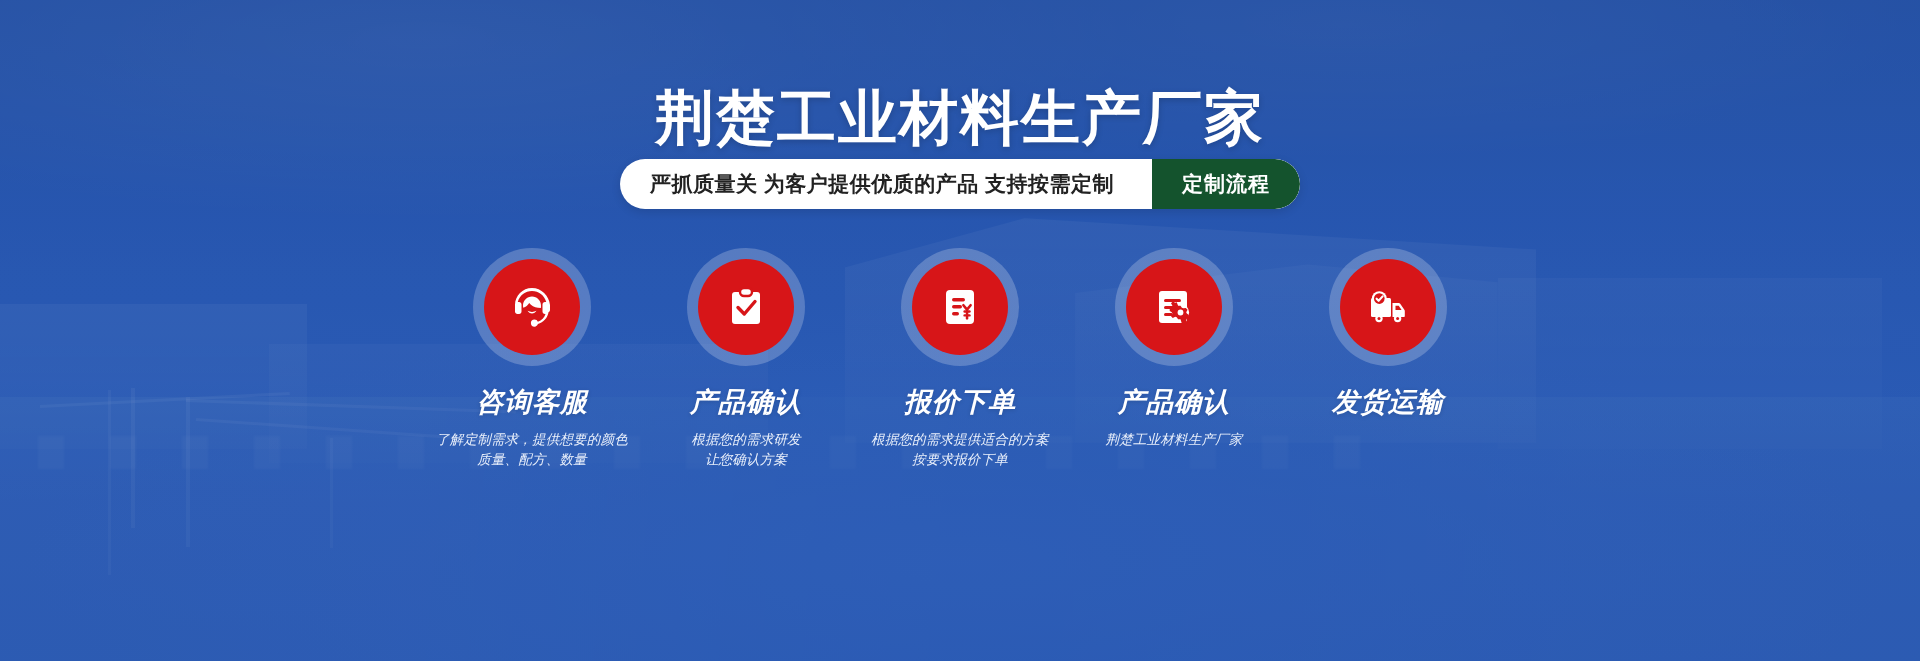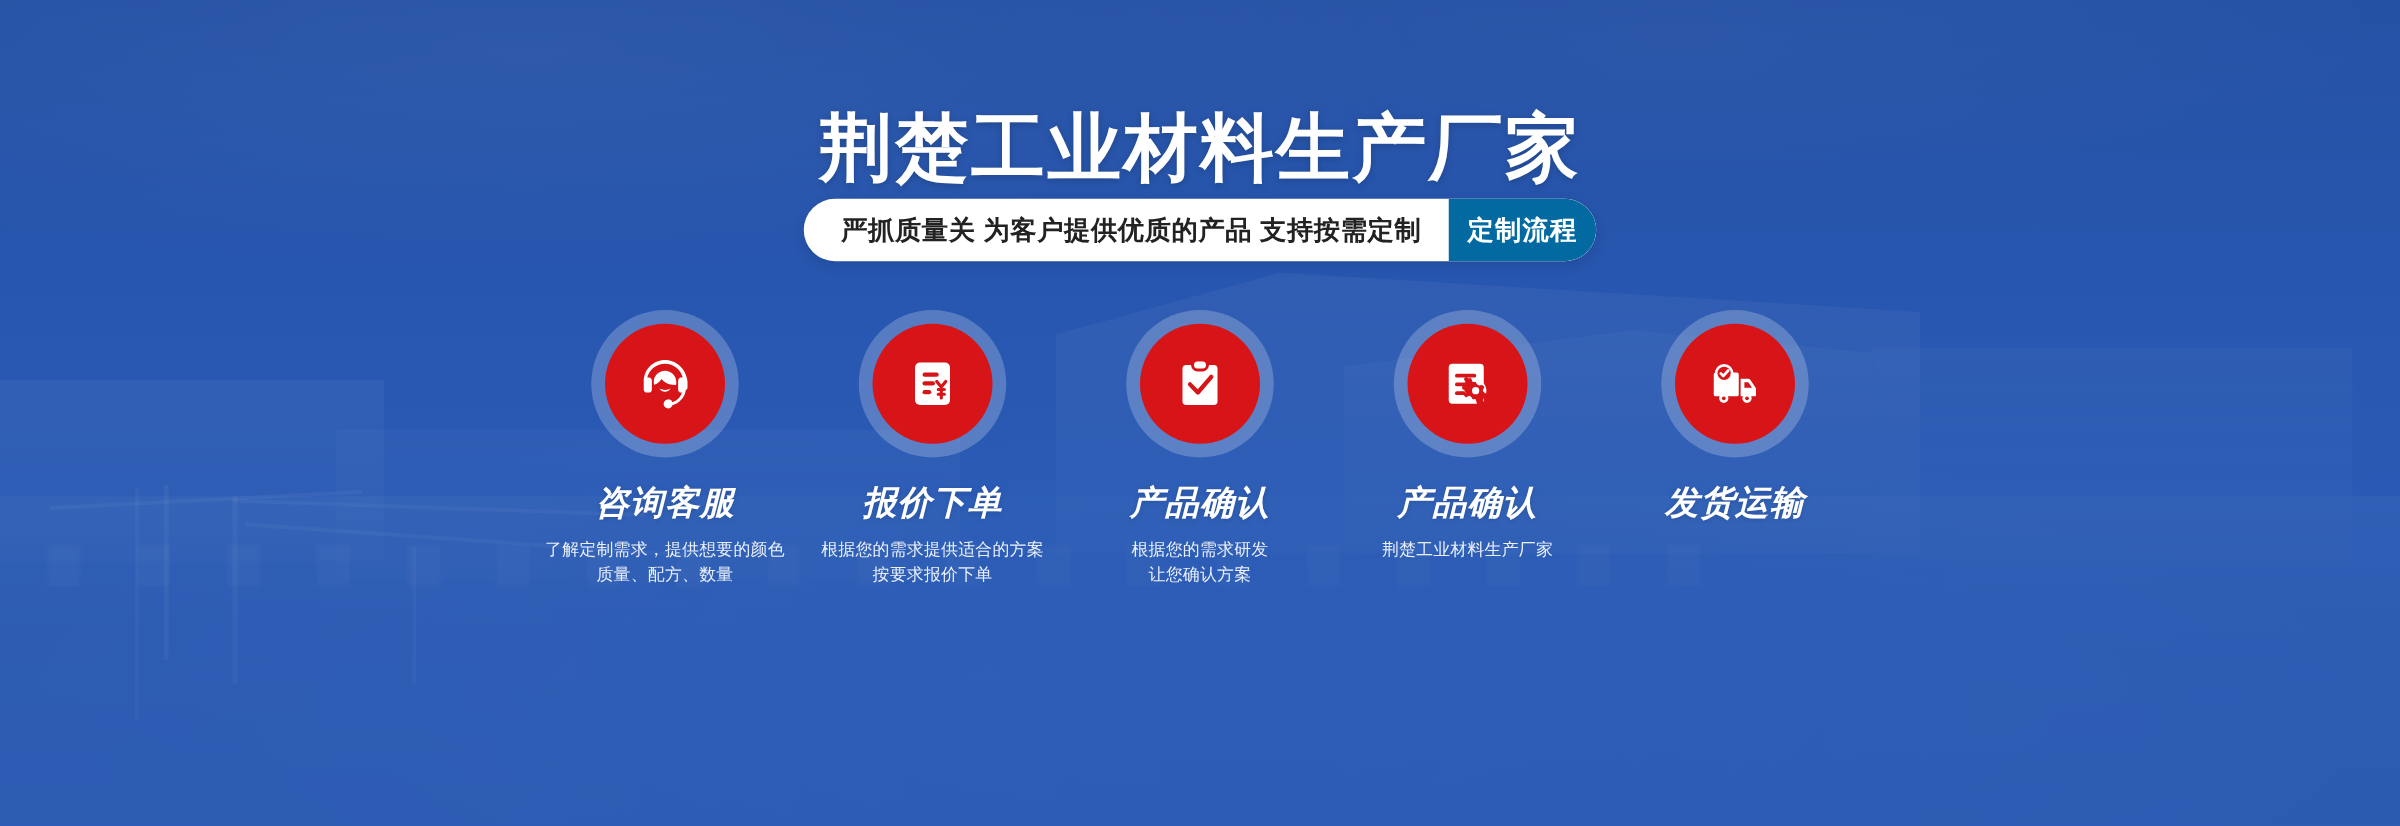--- a/index.html
+++ b/index.html
@@ -91,33 +91,33 @@
   .pill {
     display:flex; align-items:stretch;
     background:#ffffff;
     border-radius:27px;
     height:50px;
     overflow:hidden;
     box-shadow:0 3px 10px rgba(0,0,0,.12);
   }
   .pill-text {
     display:flex; align-items:center;
-    padding:0 22px 0 30px;
+    padding:0 38px 0 30px;
     font-size:21px; font-weight:bold;
     color:#222222;
     letter-spacing:.5px;
     white-space:nowrap;
   }
   .pill-cta {
     display:flex; align-items:center; justify-content:center;
-    background:#0369a1;
+    background:#14532d;
     color:#ffffff;
     font-size:21px; font-weight:bold;
     letter-spacing:1px;
-    padding:0 15px;
+    padding:0 30px;
     border-radius:0 27px 27px 0;
     white-space:nowrap;
     cursor:pointer;
   }
 
   .steps {
     position:absolute; top:248px; left:0; right:0;
     display:flex; justify-content:center; align-items:flex-start;
   }
   .step { width:214px; display:flex; flex-direction:column; align-items:center; }
@@ -145,20 +145,21 @@
     font-style:italic;
   }
   .step-desc {
     margin-top:12px;
     color:#eaf0fb;
     font-size:13.5px;
     line-height:1.5;
     text-align:center;
     width:206px;
     letter-spacing:.2px;
+    font-style:italic;
   }
 </style>
 </head>
 <body>
 
 <div class="bg-root">
   <div class="bg-sky"></div>
   <div class="bg-ground"></div>
   <div class="bg-warehouse"></div>
   <div class="bg-warehouse2"></div>
@@ -203,47 +204,47 @@
         </div>
       </div>
       <div class="step-title">咨询客服</div>
       <div class="step-desc">了解定制需求，提供想要的颜色<br>质量、配方、数量</div>
     </div>
 
     <div class="step">
       <div class="circle-outer">
         <div class="circle-inner">
           <svg viewBox="0 0 48 48" aria-hidden="true">
+            <rect x="10" y="9" width="28" height="32" rx="3" fill="#ffffff"></rect>
+            <rect x="18" y="5" width="12" height="8" rx="4" fill="#ffffff" stroke="#d71518" stroke-width="2.4"></rect>
+            <path d="M16 24.5 22.3 31 33 18.5" stroke="#d71518" stroke-width="3.4" fill="none" stroke-linecap="round" stroke-linejoin="round"></path>
+          </svg>
+        </div>
+      </div>
+      <div class="step-title">产品确认</div>
+      <div class="step-desc">根据您的需求研发<br>让您确认方案</div>
+    </div>
+
+    <div class="step">
+      <div class="circle-outer">
+        <div class="circle-inner">
+          <svg viewBox="0 0 48 48" aria-hidden="true">
             <rect x="10" y="7" width="28" height="34" rx="4" fill="#ffffff"></rect>
             <rect x="16" y="15" width="13" height="3.4" rx="1.7" fill="#d71518"></rect>
             <rect x="16" y="22" width="10" height="3.4" rx="1.7" fill="#d71518"></rect>
             <rect x="16" y="29" width="7" height="3.4" rx="1.7" fill="#d71518"></rect>
             <path d="M27.4 22.2 31 26.6l3.6-4.4" stroke="#d71518" stroke-width="2.6" fill="none" stroke-linecap="round"></path>
             <rect x="27.4" y="27.3" width="7.3" height="2.4" rx="1.2" fill="#d71518"></rect>
             <rect x="27.4" y="31.2" width="7.3" height="2.4" rx="1.2" fill="#d71518"></rect>
             <rect x="29.8" y="27.3" width="2.5" height="9.3" rx="1.2" fill="#d71518"></rect>
           </svg>
         </div>
       </div>
       <div class="step-title">报价下单</div>
       <div class="step-desc">根据您的需求提供适合的方案<br>按要求报价下单</div>
-    </div>
-
-    <div class="step">
-      <div class="circle-outer">
-        <div class="circle-inner">
-          <svg viewBox="0 0 48 48" aria-hidden="true">
-            <rect x="10" y="9" width="28" height="32" rx="3" fill="#ffffff"></rect>
-            <rect x="18" y="5" width="12" height="8" rx="4" fill="#ffffff" stroke="#d71518" stroke-width="2.4"></rect>
-            <path d="M16 24.5 22.3 31 33 18.5" stroke="#d71518" stroke-width="3.4" fill="none" stroke-linecap="round" stroke-linejoin="round"></path>
-          </svg>
-        </div>
-      </div>
-      <div class="step-title">产品确认</div>
-      <div class="step-desc">根据您的需求研发<br>让您确认方案</div>
     </div>
 
     <div class="step">
       <div class="circle-outer">
         <div class="circle-inner">
           <svg viewBox="0 0 48 48" aria-hidden="true">
             <rect x="9" y="8" width="28" height="32" rx="3" fill="#ffffff"></rect>
             <rect x="14" y="16" width="17" height="3" rx="1.5" fill="#d71518"></rect>
             <rect x="14" y="23" width="13" height="3" rx="1.5" fill="#d71518"></rect>
             <rect x="14" y="30" width="9" height="3" rx="1.5" fill="#d71518"></rect>

